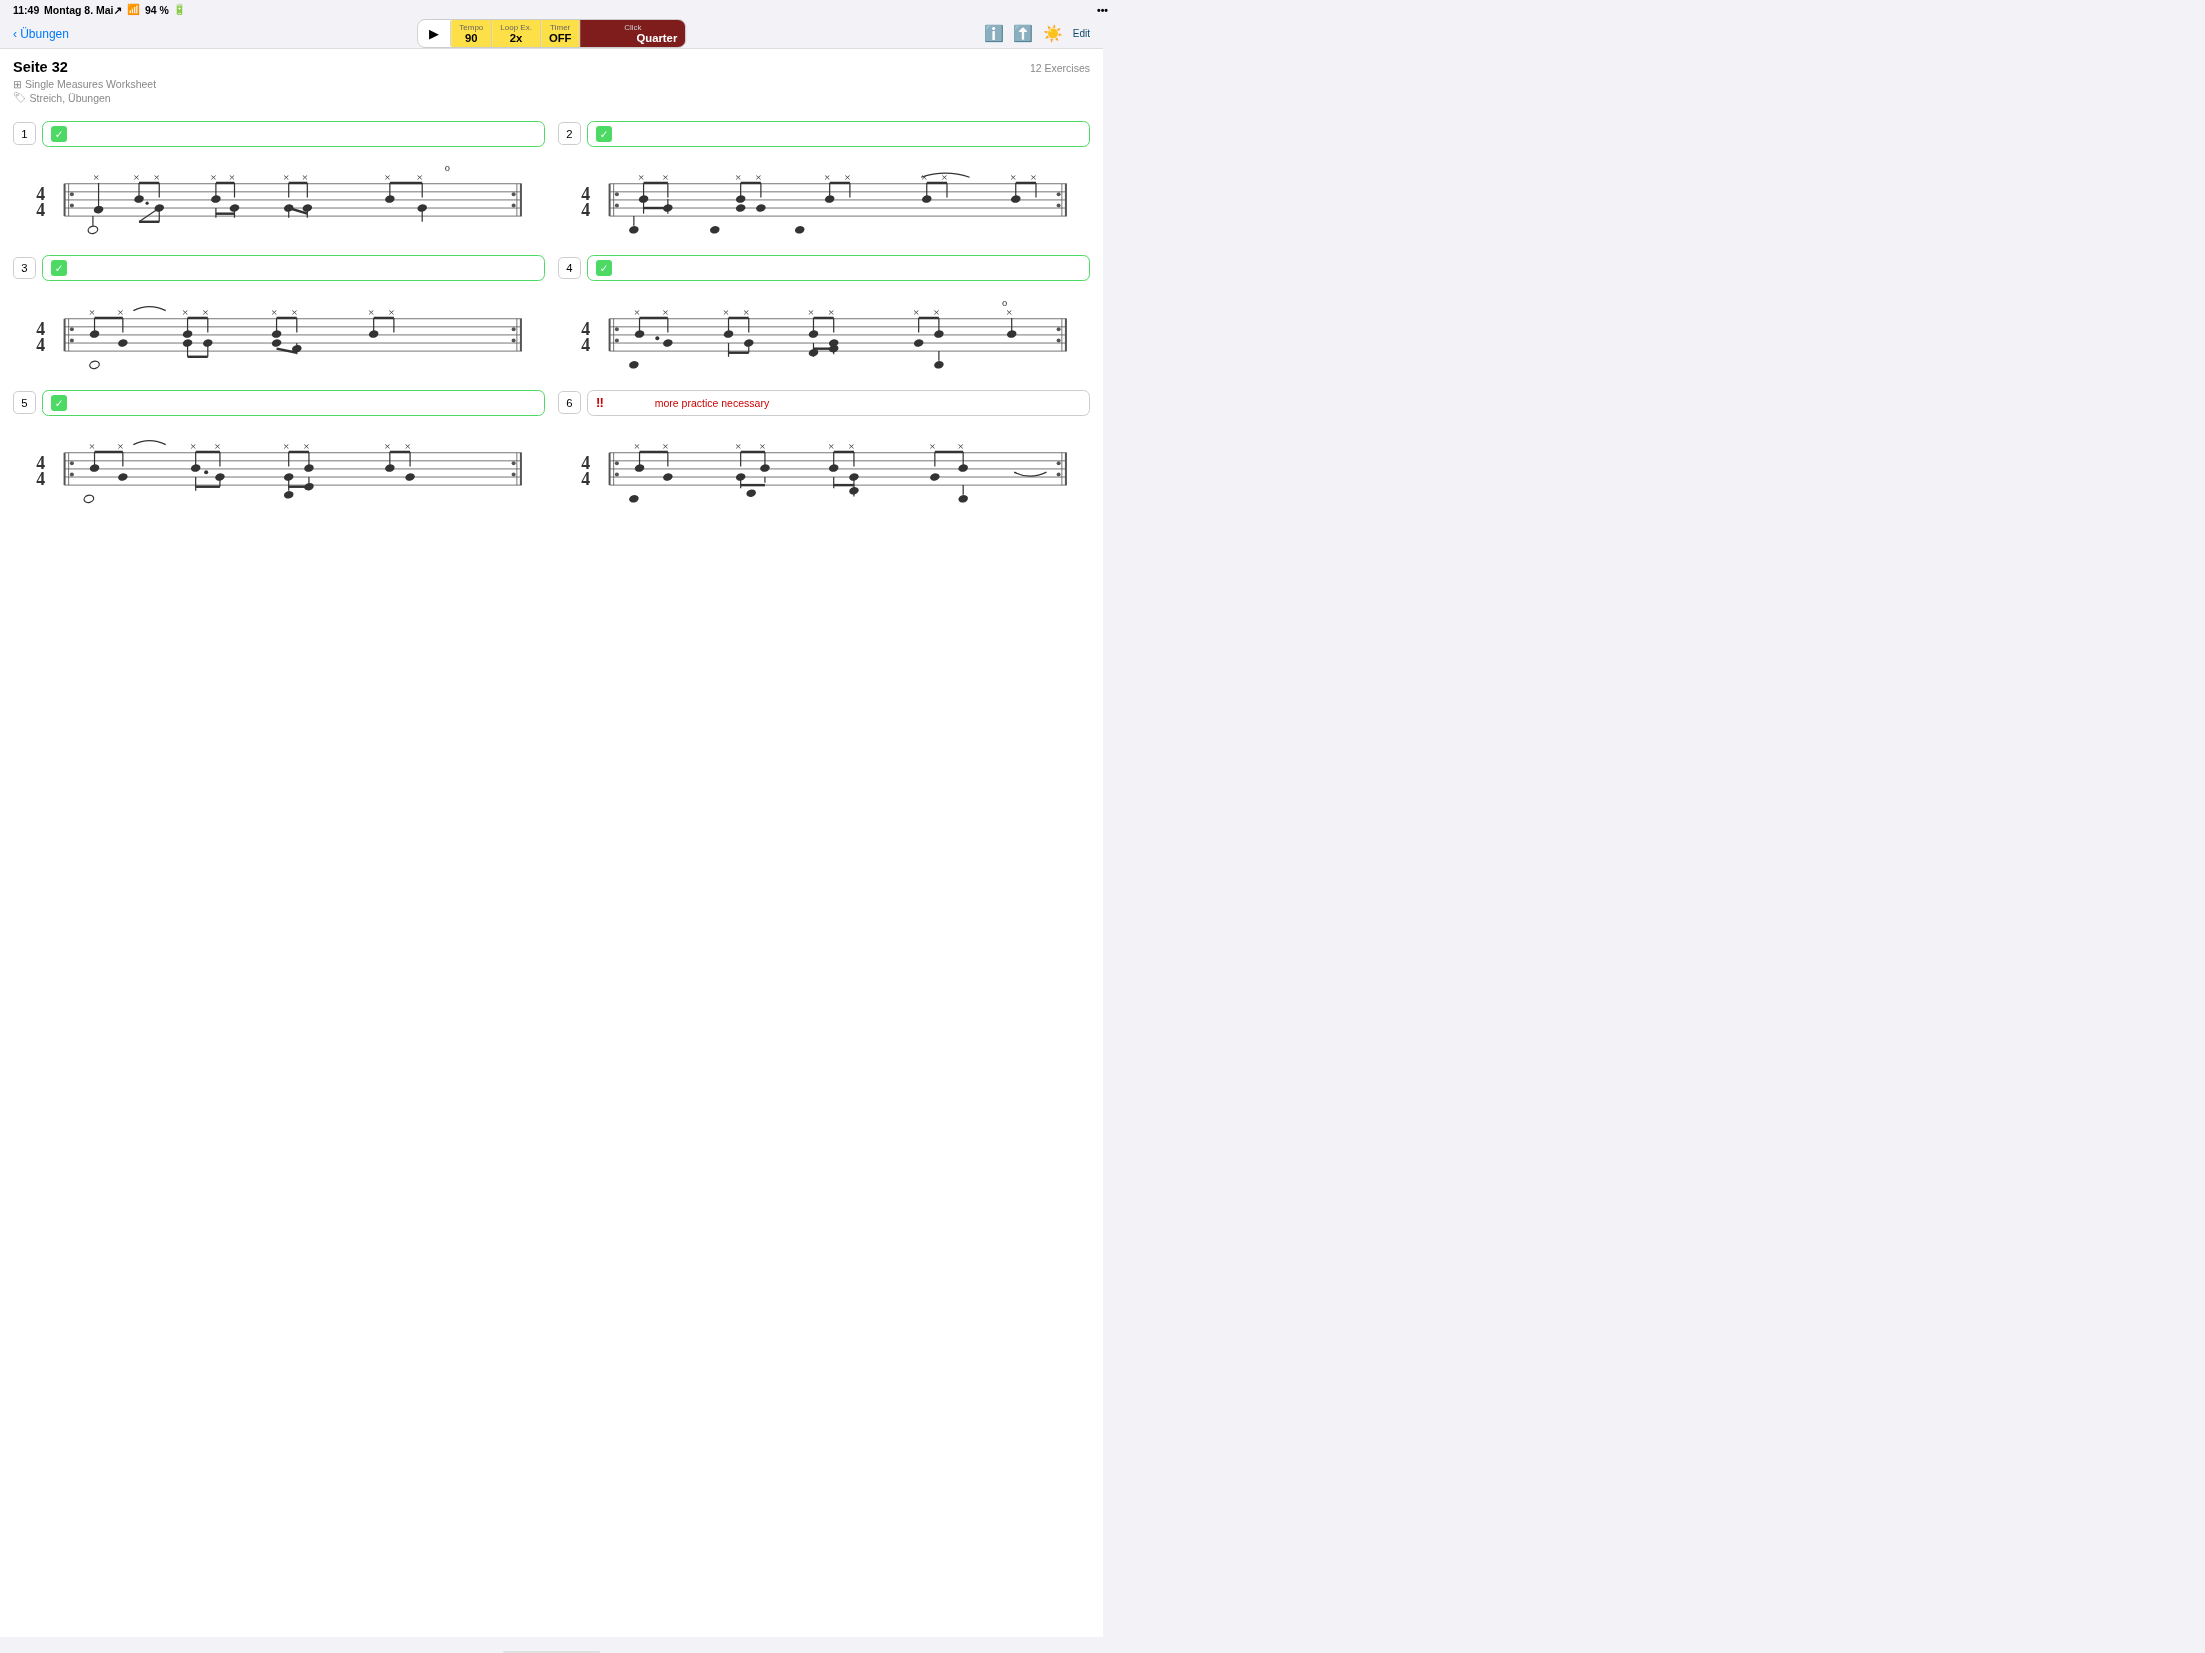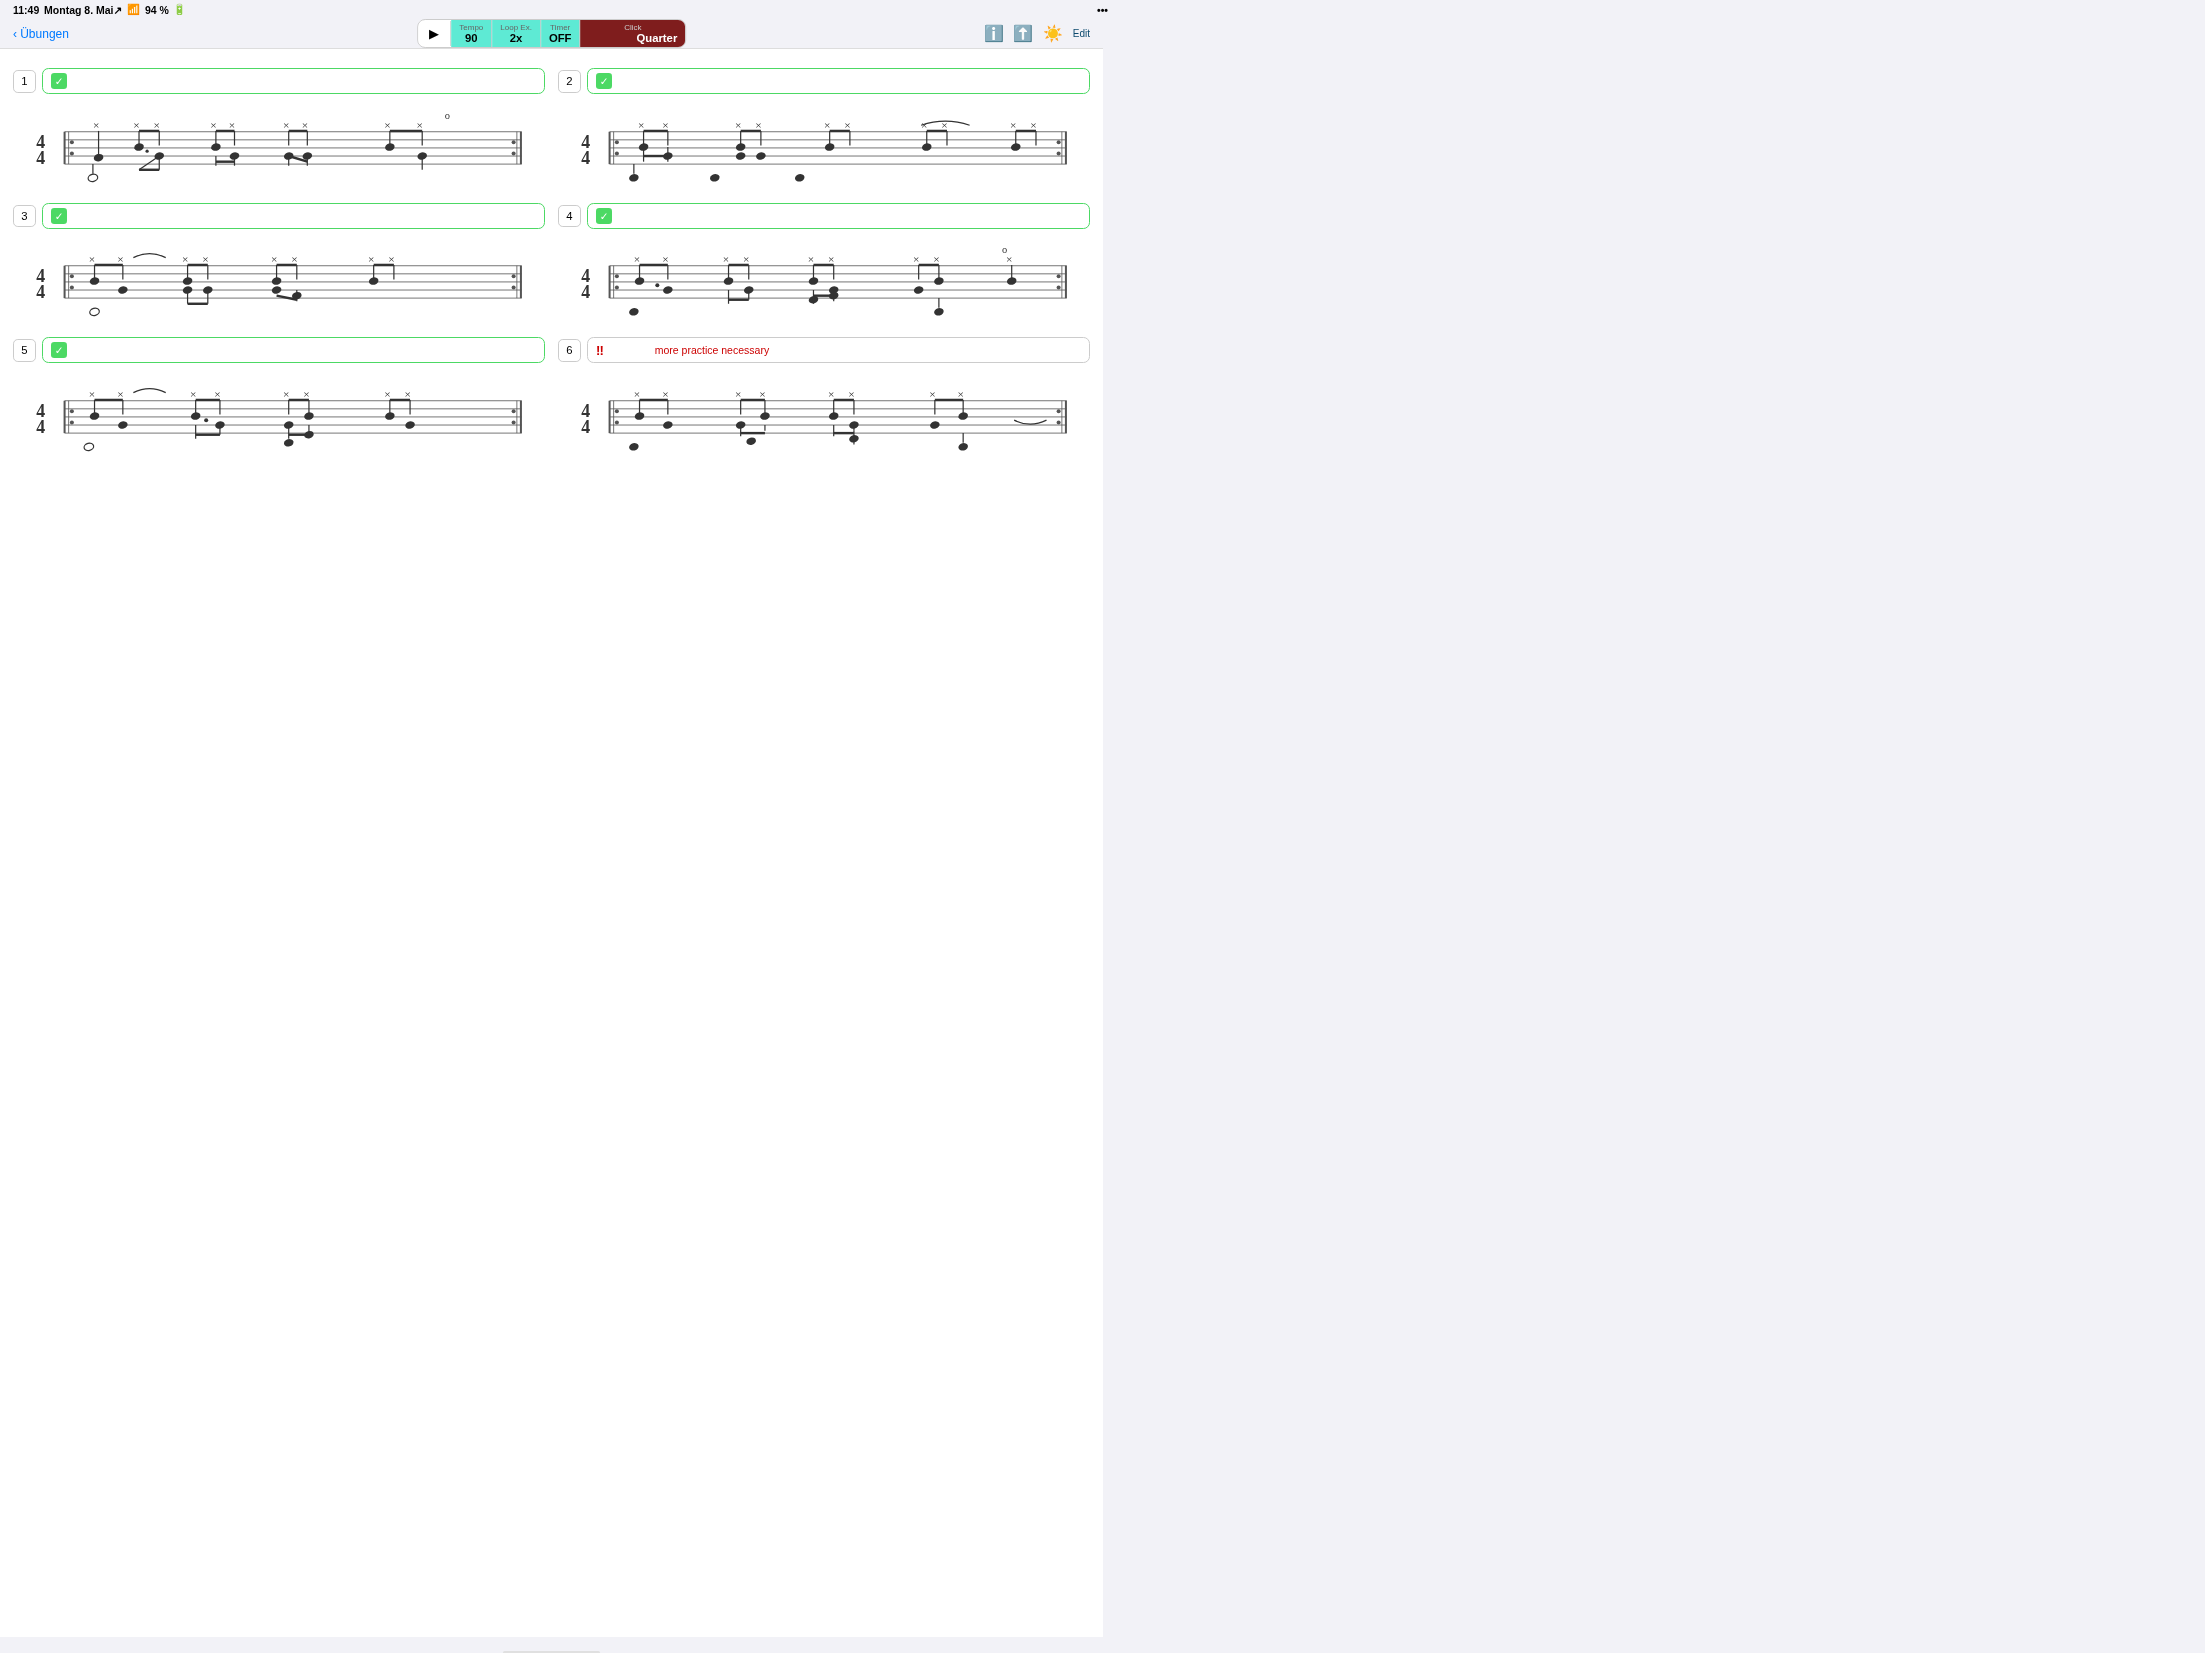--- a/index.html
+++ b/index.html
@@ -54,21 +54,21 @@
       border-right: 1.2px solid #ccc;
       cursor: pointer;
       display: flex; align-items: center; justify-content: center;
       background: white;
     }
     .transport-item {
       padding: 3.2px 8px;
       border-right: 1.2px solid #ccc;
       text-align: center;
       cursor: pointer;
-      background: #5eead4;
+      background: #fde047;
     }
     .transport-item:last-child { border-right: none; }
     .transport-label { font-size: 8px; color: #666; }
     .transport-value { font-size: 11.3px; font-weight: 600; }
     .transport-item.active { background: #7f1d1d; color: white; border-radius: 0; }
     .transport-item.active .transport-label { color: #ccc; }
     .transport-item.active .transport-value { color: white; margin-left: 48px; }
 
     .nav-right {
       margin-left: auto;
@@ -220,20 +220,34 @@
 
   <div class="nav-right">
     <span class="nav-icon">ℹ️</span>
     <span class="nav-icon">⬆️</span>
     <span class="nav-icon">☀️</span>
     <span class="nav-edit">Edit</span>
   </div>
 </div>
 
 <div class="page-content">
+  <div style="display:flex;justify-content:space-between;align-items:flex-start;">
+    <div>
+      <h1 class="page-title">Seite 32</h1>
+      <div class="page-subtitle">
+        <span>⊞</span>
+        <span>Single Measures Worksheet</span>
+      </div>
+      <div class="page-tags">
+        <span>🏷</span>
+        <span>Streich, Übungen</span>
+      </div>
+    </div>
+    <span style="font-size:10.5px;color:#888;margin-top:3.2px;">12 Exercises</span>
+  </div>
 
   <div class="exercises-grid">
 
     <div class="exercise-card">
       <div class="exercise-header">
         <div class="exercise-num">1</div>
         <div class="exercise-status">
           <div class="status-check">✓</div>
         </div>
       </div>

